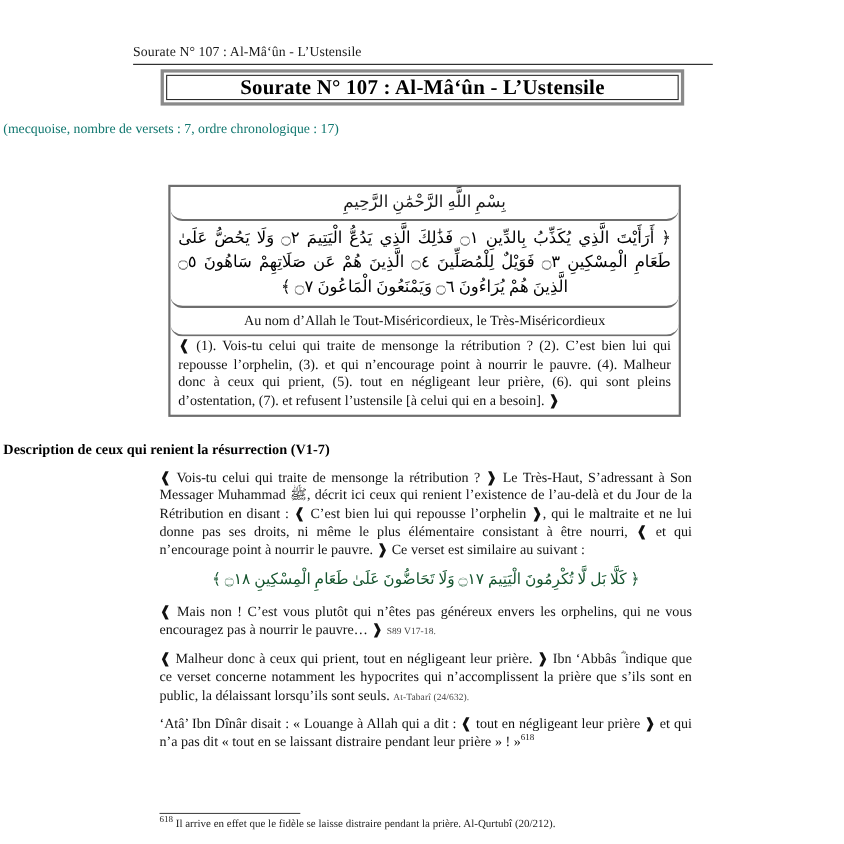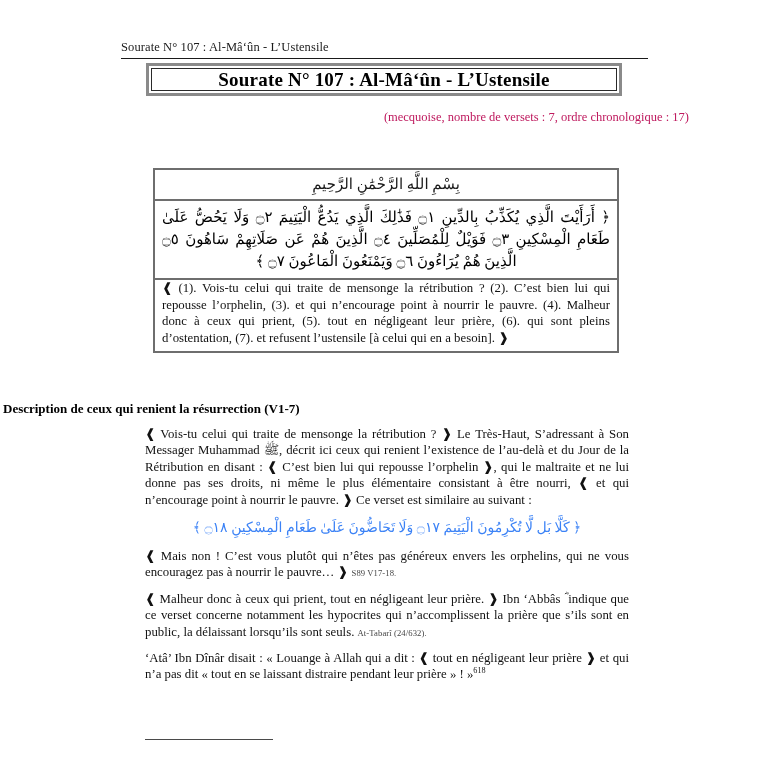--- a/index.html
+++ b/index.html
@@ -73,23 +73,23 @@
     letter-spacing: 0.2px;
     white-space: nowrap;
   }
 
   
   .subtitle {
     position: absolute;
     left: 0;
     top: 78px;
     width: 686px;
-    text-align: right;
+    text-align: left;
     font-size: 12.5px;
-    color: #be185d;
+    color: #0f766e;
   }
 
   
   .surah-arabic {
     position: absolute;
     left: 0;
     top: 96px;
     width: 767px;
     text-align: center;
     font-size: 25px;
@@ -104,20 +104,21 @@
     left: 150px;
     top: 136px;
     width: 466px;
     border: 2px solid #6e6e6e;
     box-sizing: border-box;
     background: #ffffff;
   }
   .qf-row {
     border-bottom: 2px solid #6e6e6e;
     box-sizing: border-box;
+    border-radius: 11px;
   }
   .qf-row:last-child { border-bottom: none; }
 
   .basmala {
     text-align: center;
     font-size: 15px;
     direction: rtl;
     padding: 4px 0 5px 0;
     color: #1a1a1a;
     line-height: 20px;
@@ -174,21 +175,21 @@
     hyphens: none;
   }
   .para:last-child { margin-bottom: 0; }
 
   .ayat-inline {
     direction: rtl;
     text-align: center;
     font-size: 14px;
     line-height: 22px;
     margin: 5px 0 9px 0;
-    color: #3b82f6;
+    color: #14532d;
   }
 
   .ref {
     font-size: 8.6px;
     color: #444444;
     letter-spacing: 0.1px;
   }
   sup.fn {
     font-size: 8.2px;
     vertical-align: super;
@@ -252,20 +253,23 @@
 
 
   <div class="quran-frame">
     <div class="qf-row">
       <div class="basmala">بِسْمِ اللَّهِ الرَّحْمَٰنِ الرَّحِيمِ</div>
     </div>
     <div class="qf-row">
       <div class="ayat">﴿ أَرَأَيْتَ الَّذِي يُكَذِّبُ بِالدِّينِ ۝١ فَذَٰلِكَ الَّذِي يَدُعُّ الْيَتِيمَ ۝٢ وَلَا يَحُضُّ عَلَىٰ طَعَامِ الْمِسْكِينِ ۝٣ فَوَيْلٌ لِلْمُصَلِّينَ ۝٤ الَّذِينَ هُمْ عَن صَلَاتِهِمْ سَاهُونَ ۝٥ الَّذِينَ هُمْ يُرَاءُونَ ۝٦ وَيَمْنَعُونَ الْمَاعُونَ ۝٧ ﴾</div>
     </div>
     <div class="qf-row">
+      <div class="bismillah-fr">Au nom d’Allah le Tout-Miséricordieux, le Très-Miséricordieux</div>
+    </div>
+    <div class="qf-row">
       <div class="trad-fr">❰ (1). Vois-tu celui qui traite de mensonge la rétribution ? (2). C’est bien lui qui repousse l’orphelin, (3). et qui n’encourage point à nourrir le pauvre. (4). Malheur donc à ceux qui prient, (5). tout en négligeant leur prière, (6). qui sont pleins d’ostentation, (7). et refusent l’ustensile [à celui qui en a besoin]. ❱</div>
     </div>
   </div>
 
   <div class="section-heading">Description de ceux qui renient la résurrection (V1-7)</div>
 
   <div class="body-col">
 
     <p class="para">❰ Vois-tu celui qui traite de mensonge la rétribution ? ❱ Le Très-Haut, S’adressant à Son Messager Muhammad ﷺ, décrit ici ceux qui renient l’existence de l’au-delà et du Jour de la Rétribution en disant : ❰ C’est bien lui qui repousse l’orphelin ❱, qui le maltraite et ne lui donne pas ses droits, ni même le plus élémentaire consistant à être nourri, ❰ et qui n’encourage point à nourrir le pauvre. ❱ Ce verset est similaire au suivant :</p>
 
@@ -282,17 +286,21 @@
     </p>
 
     <p class="para">
       <span>‘Atâ’ Ibn Dînâr disait : « Louange à Allah qui a dit : ❰ tout en négligeant leur prière ❱ et qui n’a pas dit « tout en se laissant distraire pendant leur prière » ! »</span><sup class="fn">618</sup>
     </p>
 
 
   </div>
 
   <div class="fn-rule"></div>
+  <div class="footnote">
+    <sup class="fn">618</sup>
+    <span>Il arrive en effet que le fidèle se laisse distraire pendant la prière. Al-Qurtubî (20/212).</span>
+  </div>
 
   <div class="page-number">814</div>
   <div class="footer-rule"></div>
 
 </div>
 
 </body></html>

